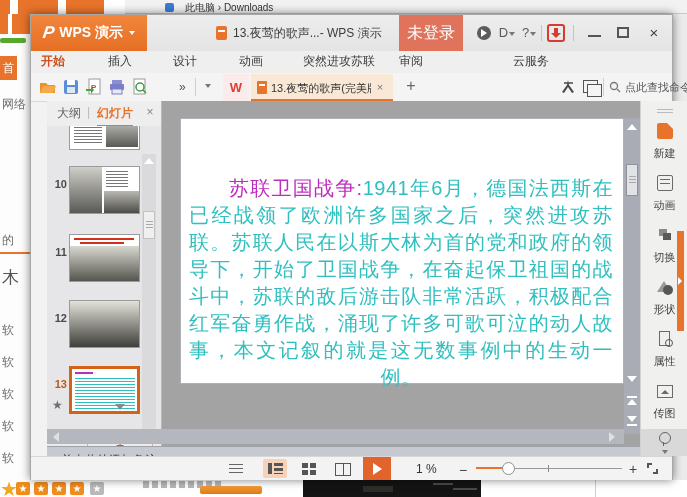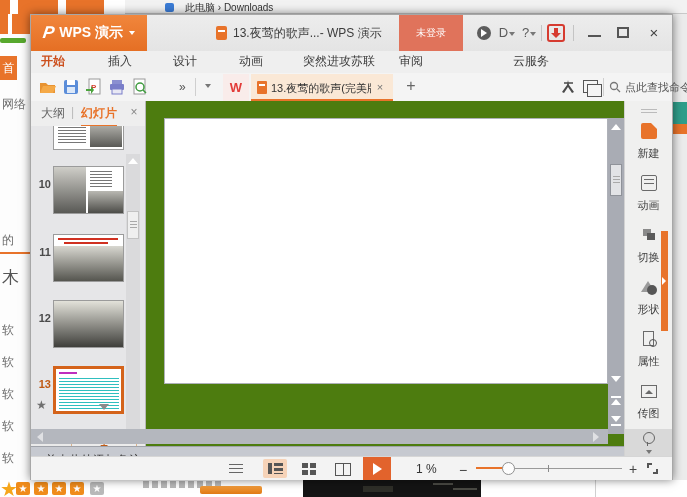--- a/index.html
+++ b/index.html
@@ -46,21 +46,21 @@
        box-shadow:0 0 9px rgba(0,0,0,.5);border:1px solid #a7a7a7;box-sizing:border-box;}
 
   
   .titlebar{left:0;top:0;width:641px;height:36px;background:linear-gradient(#ededed,#e4e4e4);}
   .app-btn{left:0;top:0;width:116px;height:36px;background:linear-gradient(#f1863c,#e56f24);color:#fff;
      display:flex;align-items:center;justify-content:center;gap:5px;font-size:14px;font-weight:bold;}
   .p-logo{font-style:italic;font-size:17px;transform:skewX(-8deg);}
   .ppt-icon{left:185px;top:11px;width:11px;height:14px;background:#e8732a;border-radius:2px;}
   .ppt-icon:before{content:"";position:absolute;left:2px;top:4px;width:7px;height:2px;background:#fff;}
   .doc-title{left:202px;top:10px;font-size:12px;color:#3c3c3c;}
-  .login-btn{left:368px;top:0;width:64px;height:36px;background:#e0735b;color:#fff;font-size:10px;
+  .login-btn{left:368px;top:0;width:64px;height:36px;background:#e0735b;color:#fff;font-size:16px;
      line-height:36px;text-align:center;}
   .tb-ico{top:8px;width:20px;height:20px;color:#5a5a5a;font-size:13px;line-height:20px;text-align:center;}
   .skin-circle{left:446px;top:11px;width:14px;height:14px;border-radius:50%;background:#5c5c5c;}
   .skin-circle:before{content:"";position:absolute;left:4px;top:3px;width:0;height:0;
      border-left:6px solid #fff;border-top:4px solid transparent;border-bottom:4px solid transparent;}
   .sig{left:466px;}
   .help{left:488px;}
   .mini-caret{display:inline-block;width:0;height:0;border-left:3px solid transparent;border-right:3px solid transparent;
      border-top:4px solid #777;vertical-align:middle;margin-left:1px;}
   .vsep{top:10px;width:1px;height:16px;background:#c4c4c4;}
@@ -93,21 +93,21 @@
   .doc-tab-icon:before{content:"";position:absolute;left:2px;top:3px;width:6px;height:2px;background:#fff;}
   .doc-tab-label{left:20px;top:7px;width:100px;font-size:11px;color:#333;white-space:nowrap;overflow:hidden;}
   .doc-tab-close{left:122px;top:6px;width:14px;height:14px;color:#777;font-size:11px;line-height:14px;text-align:center;}
   .newtab-btn{left:370px;top:3px;width:20px;height:20px;color:#666;font-size:16px;line-height:20px;text-align:center;}
   .tools-ico{left:530px;top:6px;}
   .switch-ico{left:552px;top:7px;width:13px;height:11px;border:1px solid #555;background:#f4f4f4;}
   .switch-ico:before{content:"";position:absolute;left:3px;top:3px;width:13px;height:11px;border:1px solid #555;background:#f4f4f4;}
   .search-box{left:578px;top:4px;width:90px;height:20px;display:flex;align-items:center;gap:4px;color:#555;font-size:11px;white-space:nowrap;}
 
   
-  .content{left:0;top:86px;width:641px;height:355px;background:#4d7c0f;}
+  .content{left:16px;top:86px;width:641px;height:355px;background:#a3a3a3;}
 
   
   .lpanel{left:0;top:0;width:115px;height:355px;background:#eaeaea;border-right:1px solid #b9b9b9;box-sizing:border-box;}
   .lp-head{left:0;top:0;width:114px;height:25px;background:#eeeeee;border-bottom:1px solid #d7d7d7;}
   .lp-tab{position:absolute;top:4px;font-size:12px;color:#666;}
   .lp-tab.active{color:#e8732a;font-weight:bold;border-bottom:2px solid #e8732a;padding-bottom:3px;}
   .lp-close{left:96px;top:4px;width:14px;height:14px;color:#888;font-size:12px;line-height:14px;text-align:center;}
   .lp-list{left:0;top:25px;width:114px;height:305px;background:#e6e6e8;overflow:hidden;}
   .thumb{position:absolute;left:22px;width:71px;height:48px;background:#fff;border:1px solid #9b9b9b;box-sizing:border-box;overflow:hidden;}
   .thumb .photo{position:absolute;background:linear-gradient(#cfcec8,#595955);}
@@ -394,20 +394,21 @@
                 <div class="griplines"></div>
               </div>
           </div>
           <div class="tri tri-down gray" style="left:68px;top:278px;"></div>
         </div>
         <div class="abs lp-sep"></div>
         <div class="abs addslide-btn">+</div>
       </div>
 
       <div class="abs canvas">
+        <div class="abs slide-body" id="slide-body"><span id="slide-lead" style="color: rgb(190, 46, 190);">苏联卫国战争:</span><span id="slide-rest" style="color: rgb(47, 191, 191);">1941年6月，德国法西斯在已经战领了欧洲许多国家之后，突然进攻苏联。苏联人民在以斯大林为首的党和政府的领导下，开始了卫国战争，在奋起保卫祖国的战斗中，苏联的敌后游击队非常活跃，积极配合红军奋勇作战，涌现了许多可歌可泣的动人故事，本文记叙的就是这无数事例中的生动一例。</span></div>
       </div>
 
       <div class="abs vscroll">
         <div class="tri tri-up" style="left:3px;top:6px;"></div>
         <div class="vthumb">
             <div class="griplines" style="left:2px;top:11px;"></div>
           </div>
         <div class="tri tri-down" style="left:3px;top:258px;"></div>
         <div class="dblbar" style="left:3px;top:278px;"></div>
         <div class="tri tri-up" style="left:3px;top:281px;"></div>

